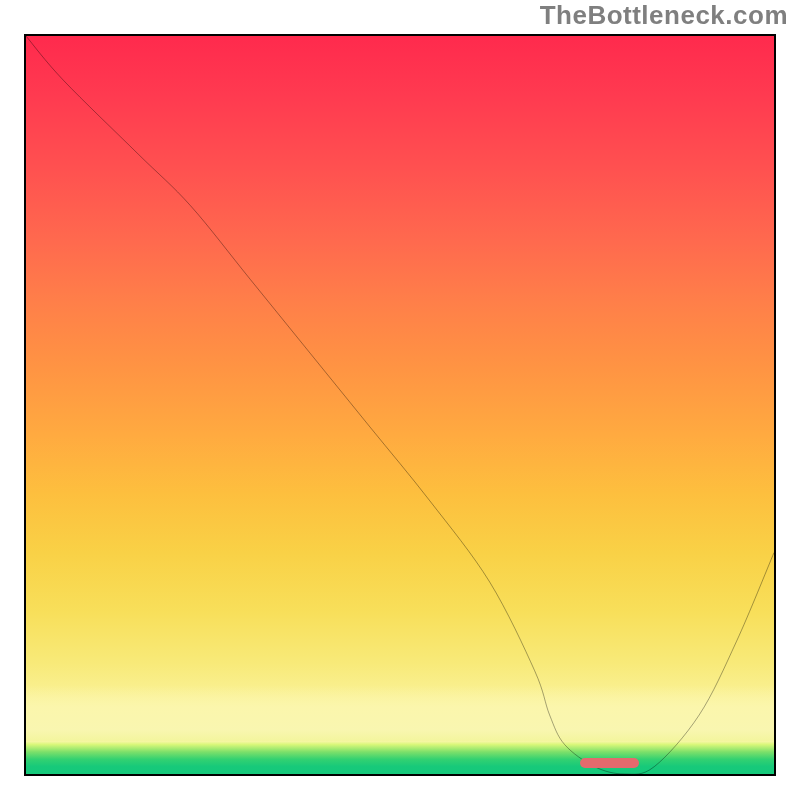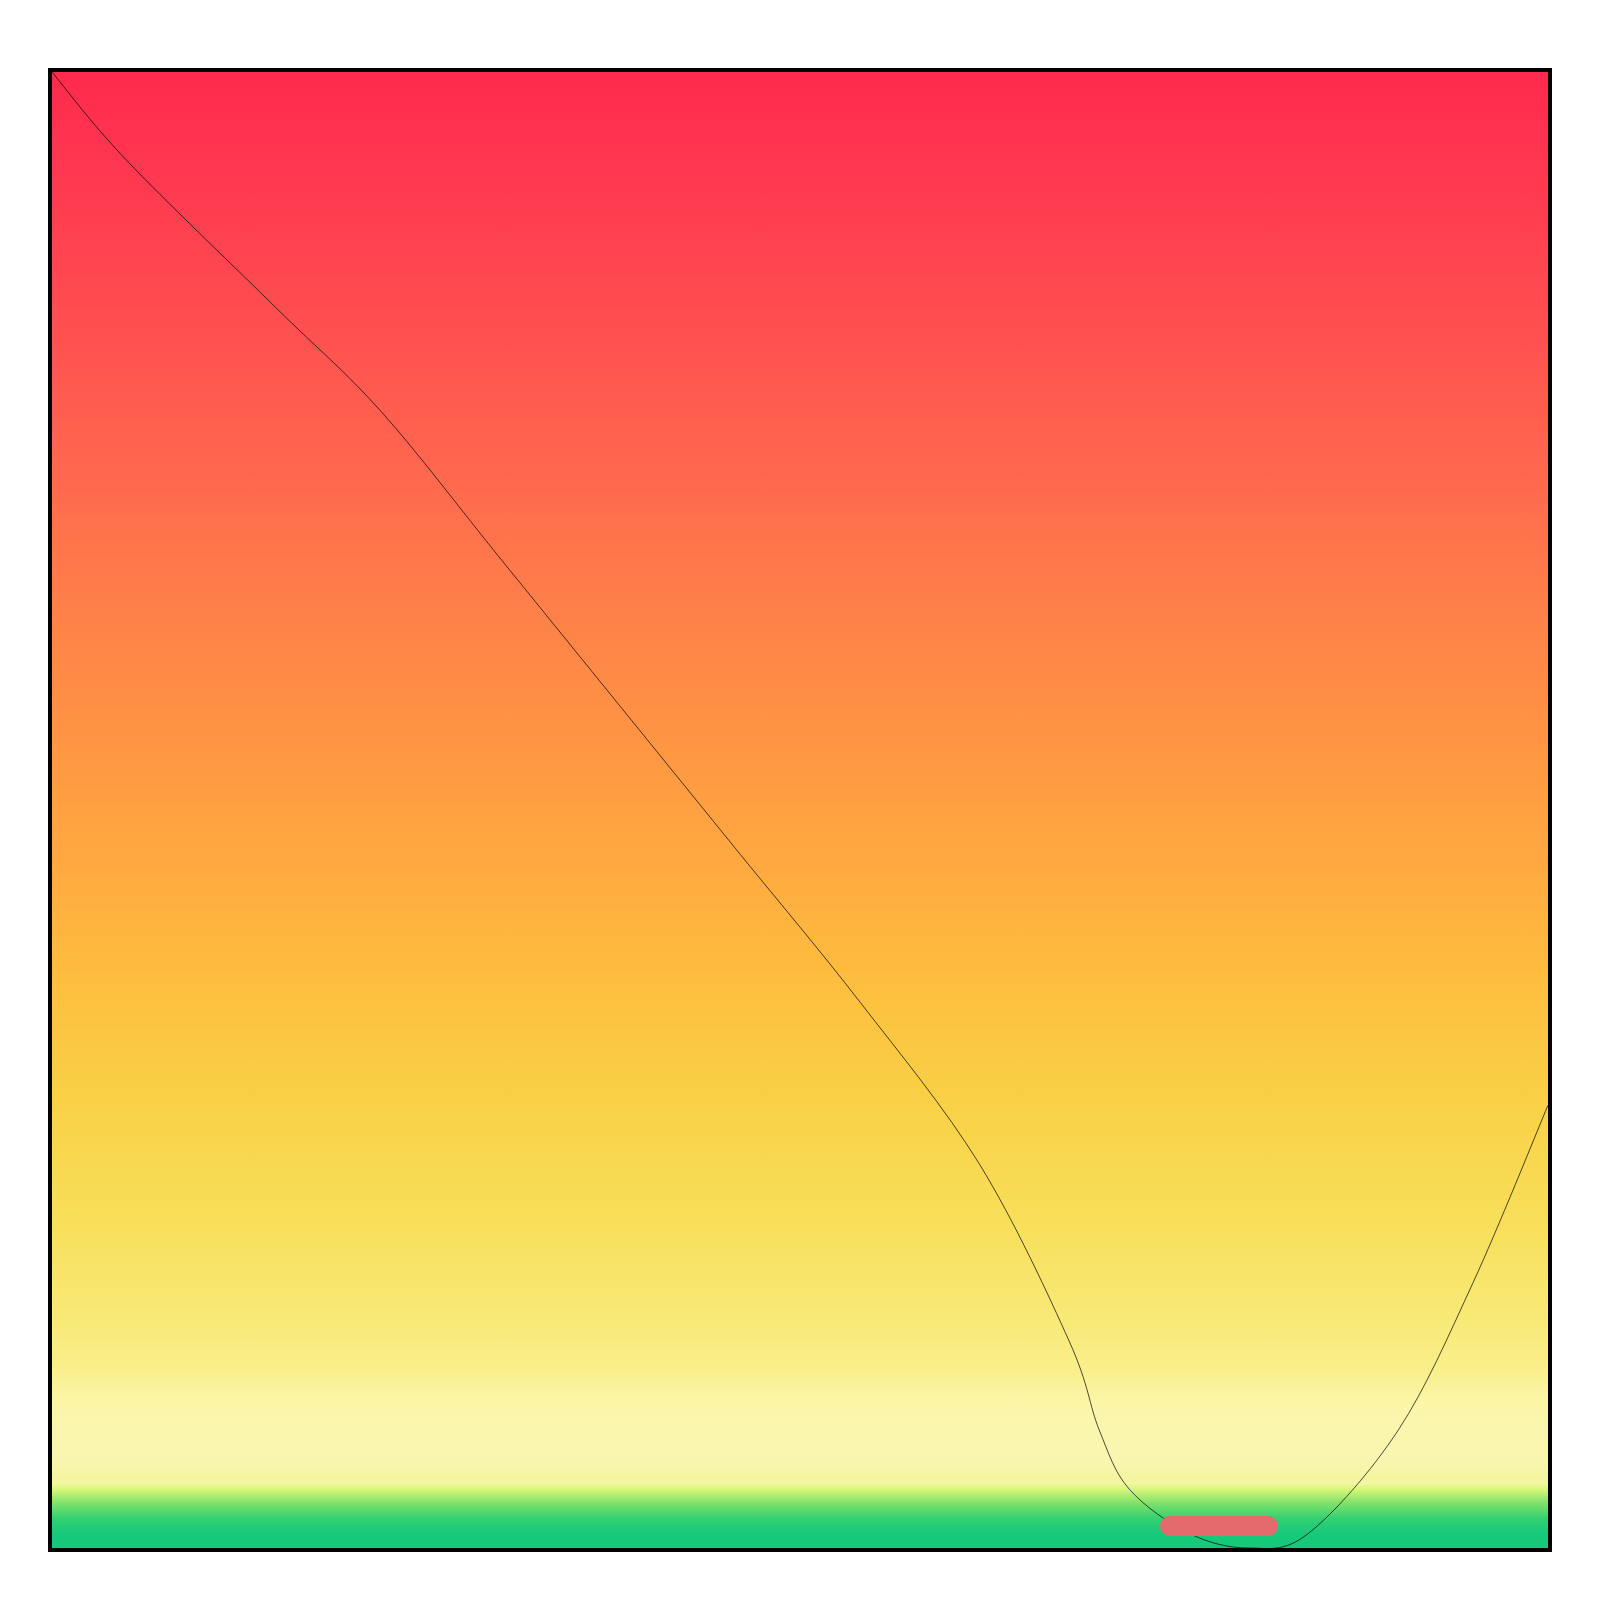--- a/index.html
+++ b/index.html
@@ -85,20 +85,21 @@
     position: absolute;
     height: 10px;
     border-radius: 5px;
     background: #e46a6d;
   }
 </style>
 </head>
 <body>
 
 <div class="wrap">
+  <div class="watermark">TheBottleneck.com</div>
 
   <div class="plot">
     <div class="grad"></div>
 
     <svg class="curve" viewBox="0 0 100 100" preserveAspectRatio="none">
       <path d="M 0,0 C 0.83,1.00 2.50,3.33 5.00,6.00 C 7.50,8.67 12.17,13.17 15.00,16.00 C 17.83,18.83 19.50,20.17 22.00,23.00 C 24.50,25.83 27.33,29.67 30.00,33.00 C 32.67,36.33 35.33,39.67 38.00,43.00 C 40.67,46.33 43.33,49.67 46.00,53.00 C 48.67,56.33 51.33,59.50 54.00,63.00 C 56.67,66.50 59.67,70.17 62.00,74.00 C 64.33,77.83 66.67,83.00 68.00,86.00 C 69.33,89.00 69.33,90.33 70.00,92.00 C 70.67,93.67 71.00,94.83 72.00,96.00 C 73.00,97.17 74.67,98.33 76.00,99.00 C 77.33,99.67 78.67,100.00 80.00,100.00 C 81.33,100.00 82.33,100.33 84.00,99.00 C 85.67,97.67 88.17,94.83 90.00,92.00 C 91.83,89.17 93.33,85.67 95.00,82.00 C 96.67,78.33 99.17,72.00 100.00,70.00" fill="none" stroke="#000" stroke-width="0.35" vector-effect="non-scaling-stroke"></path>
     </svg>
 
     <div class="marker" style="left: 74%; width: 8%; bottom: 6px; background: rgb(228, 106, 109);"></div>
   </div>

